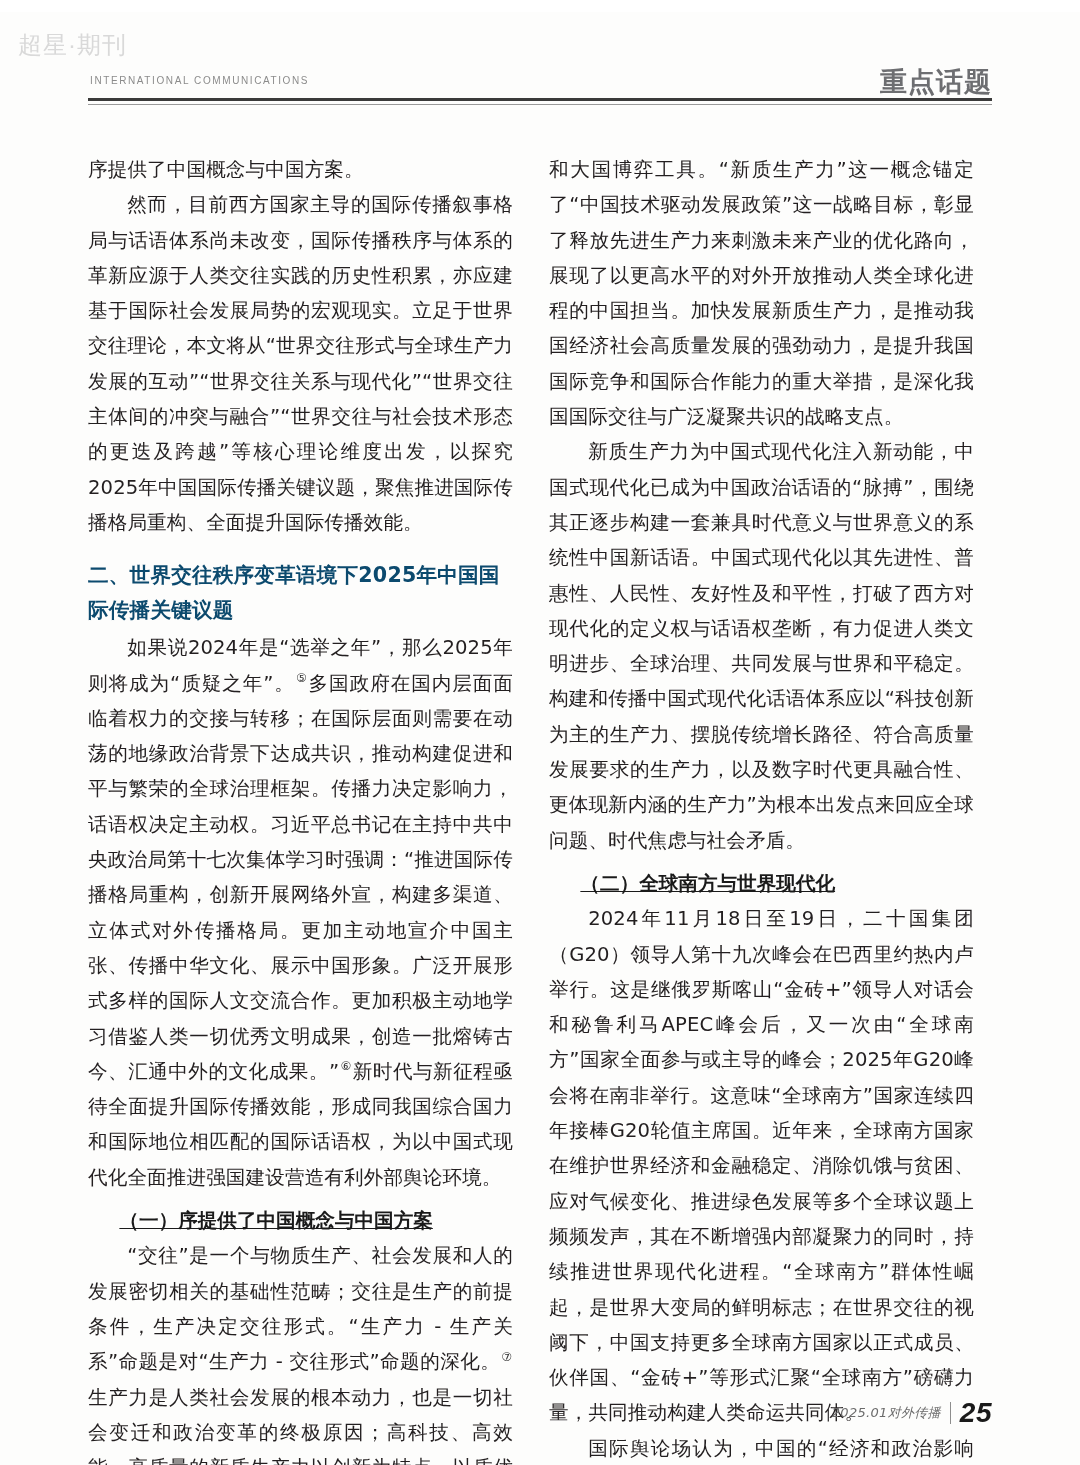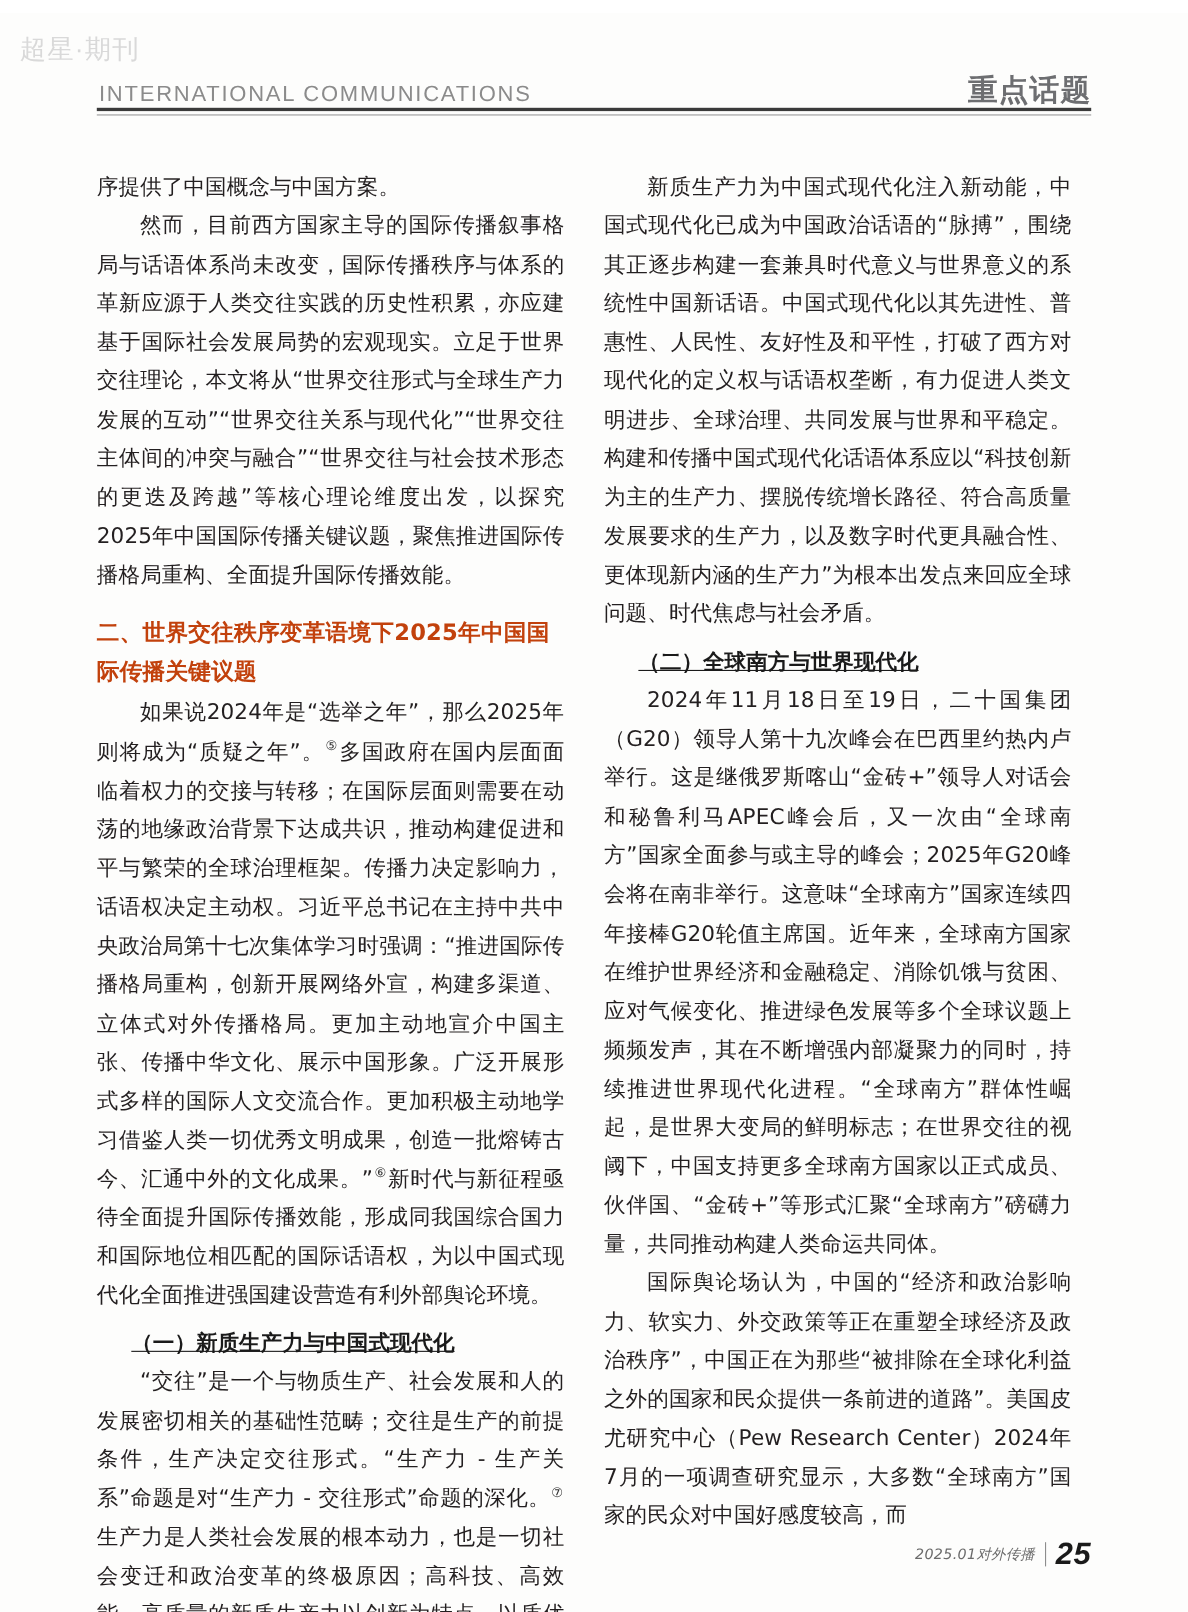--- a/index.html
+++ b/index.html
@@ -37,21 +37,21 @@
     position: absolute;
     left: 88px;
     top: 58px;
     width: 904px;
     height: 44px;
   }
   .header-title {
     position: absolute;
     left: 2px;
     top: 5px;
-    font-size: 20px;
+    font-size: 10px;
     letter-spacing: 1.6px;
     color: #8b8b8b;
     white-space: nowrap;
     font-family: "Liberation Sans", "DejaVu Sans", sans-serif;
   }
   .header-tag {
     position: absolute;
     right: 0px;
     top: -6px;
     font-size: 27px;
@@ -105,21 +105,21 @@
     font-family: "DejaVu Sans", "Liberation Sans", sans-serif;
   }
   .para.indent { text-indent: 2em; }
 
   .h-section {
     margin: 18px 0 2px 0;
     font-size: 20.6px;
     line-height: 35px;
     font-weight: bold;
     letter-spacing: 0.2px;
-    color: #c2410c;
+    color: #0c4a6e;
     font-family: "DejaVu Sans", "Liberation Sans", sans-serif;
   }
   .h-sub {
     margin: 8px 0 0 0;
     font-size: 19.6px;
     line-height: 35.3px;
     font-weight: bold;
     text-indent: 1.6em;
     color: #1a1a1a;
     font-family: "DejaVu Sans", "Liberation Sans", sans-serif;
@@ -178,26 +178,27 @@
     <div class="rule-thin"></div>
   </div>
 
   <div class="columns">
 
     <div class="col">
       <p class="para">序提供了中国概念与中国方案。</p>
       <p class="para indent">然而，目前西方国家主导的国际传播叙事格局与话语体系尚未改变，国际传播秩序与体系的革新应源于人类交往实践的历史性积累，亦应建基于国际社会发展局势的宏观现实。立足于世界交往理论，本文将从“世界交往形式与全球生产力发展的互动”“世界交往关系与现代化”“世界交往主体间的冲突与融合”“世界交往与社会技术形态的更迭及跨越”等核心理论维度出发，以探究2025年中国国际传播关键议题，聚焦推进国际传播格局重构、全面提升国际传播效能。</p>
       <h2 class="h-section">二、世界交往秩序变革语境下2025年中国国际传播关键议题</h2>
       <p class="para indent"><span>如果说2024年是“选举之年”，那么2025年则将成为“质疑之年”。</span><sup class="fn">⑤</sup><span>多国政府在国内层面面临着权力的交接与转移；在国际层面则需要在动荡的地缘政治背景下达成共识，推动构建促进和平与繁荣的全球治理框架。传播力决定影响力，话语权决定主动权。习近平总书记在主持中共中央政治局第十七次集体学习时强调：“推进国际传播格局重构，创新开展网络外宣，构建多渠道、立体式对外传播格局。更加主动地宣介中国主张、传播中华文化、展示中国形象。广泛开展形式多样的国际人文交流合作。更加积极主动地学习借鉴人类一切优秀文明成果，创造一批熔铸古今、汇通中外的文化成果。”</span><sup class="fn">⑥</sup><span>新时代与新征程亟待全面提升国际传播效能，形成同我国综合国力和国际地位相匹配的国际话语权，为以中国式现代化全面推进强国建设营造有利外部舆论环境。</span></p>
-      <h3 class="h-sub">（一）新质生产力与中国式现代化</h3>
+      <h3 class="h-sub">（一）序提供了中国概念与中国方案</h3>
       <p class="para indent"><span>“交往”是一个与物质生产、社会发展和人的发展密切相关的基础性范畴；交往是生产的前提条件，生产决定交往形式。“生产力 - 生产关系”命题是对“生产力 - 交往形式”命题的深化。</span><sup class="fn">⑦</sup><span>生产力是人类社会发展的根本动力，也是一切社会变迁和政治变革的终极原因；高科技、高效能、高质量的新质生产力以创新为特点，以质优为关键，对推进中国式现代化具有重要战略意义。</span></p>
 
     </div>
 
     <div class="col">
+      <p class="para">和大国博弈工具。“新质生产力”这一概念锚定了“中国技术驱动发展政策”这一战略目标，彰显了释放先进生产力来刺激未来产业的优化路向，展现了以更高水平的对外开放推动人类全球化进程的中国担当。加快发展新质生产力，是推动我国经济社会高质量发展的强劲动力，是提升我国国际竞争和国际合作能力的重大举措，是深化我国国际交往与广泛凝聚共识的战略支点。</p>
       <p class="para indent">新质生产力为中国式现代化注入新动能，中国式现代化已成为中国政治话语的“脉搏”，围绕其正逐步构建一套兼具时代意义与世界意义的系统性中国新话语。中国式现代化以其先进性、普惠性、人民性、友好性及和平性，打破了西方对现代化的定义权与话语权垄断，有力促进人类文明进步、全球治理、共同发展与世界和平稳定。构建和传播中国式现代化话语体系应以“科技创新为主的生产力、摆脱传统增长路径、符合高质量发展要求的生产力，以及数字时代更具融合性、更体现新内涵的生产力”为根本出发点来回应全球问题、时代焦虑与社会矛盾。</p>
       <h3 class="h-sub">（二）全球南方与世界现代化</h3>
       <p class="para indent">2024年11月18日至19日，二十国集团（G20）领导人第十九次峰会在巴西里约热内卢举行。这是继俄罗斯喀山“金砖+”领导人对话会和秘鲁利马APEC峰会后，又一次由“全球南方”国家全面参与或主导的峰会；2025年G20峰会将在南非举行。这意味“全球南方”国家连续四年接棒G20轮值主席国。近年来，全球南方国家在维护世界经济和金融稳定、消除饥饿与贫困、应对气候变化、推进绿色发展等多个全球议题上频频发声，其在不断增强内部凝聚力的同时，持续推进世界现代化进程。“全球南方”群体性崛起，是世界大变局的鲜明标志；在世界交往的视阈下，中国支持更多全球南方国家以正式成员、伙伴国、“金砖+”等形式汇聚“全球南方”磅礴力量，共同推动构建人类命运共同体。</p>
       <p class="para indent">国际舆论场认为，中国的“经济和政治影响力、软实力、外交政策等正在重塑全球经济及政治秩序”，中国正在为那些“被排除在全球化利益之外的国家和民众提供一条前进的道路”。美国皮尤研究中心（Pew Research Center）2024年7月的一项调查研究显示，大多数“全球南方”国家的民众对中国好感度较高，而</p>
     </div>
 
   </div>
 
   <div class="footer">
     <span class="footer-label">2025.01对外传播</span>

